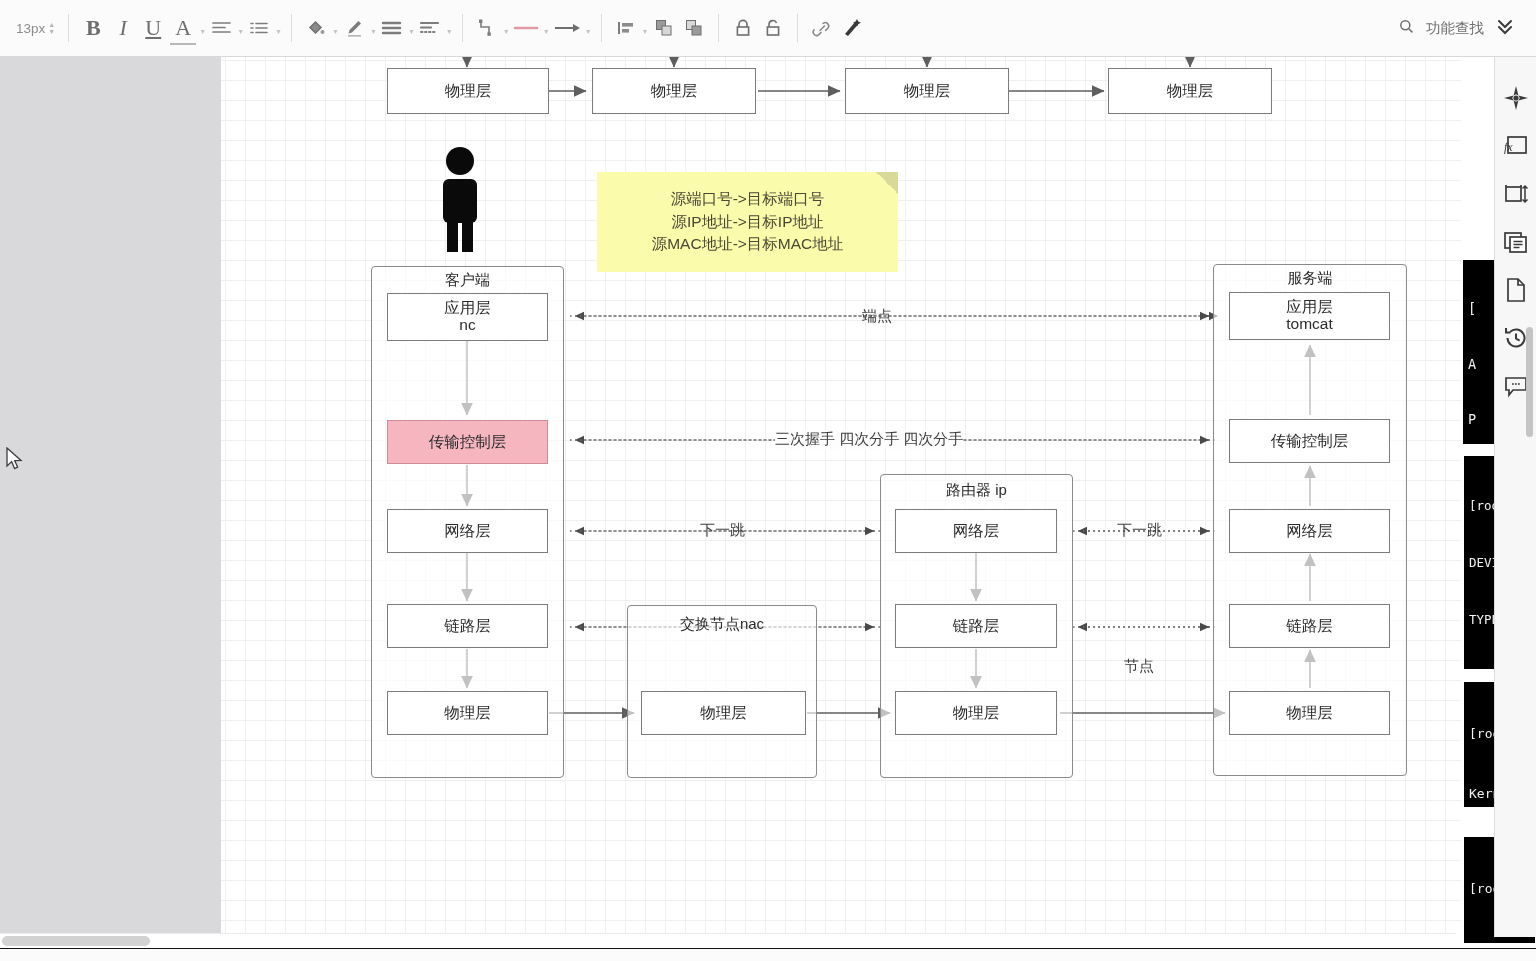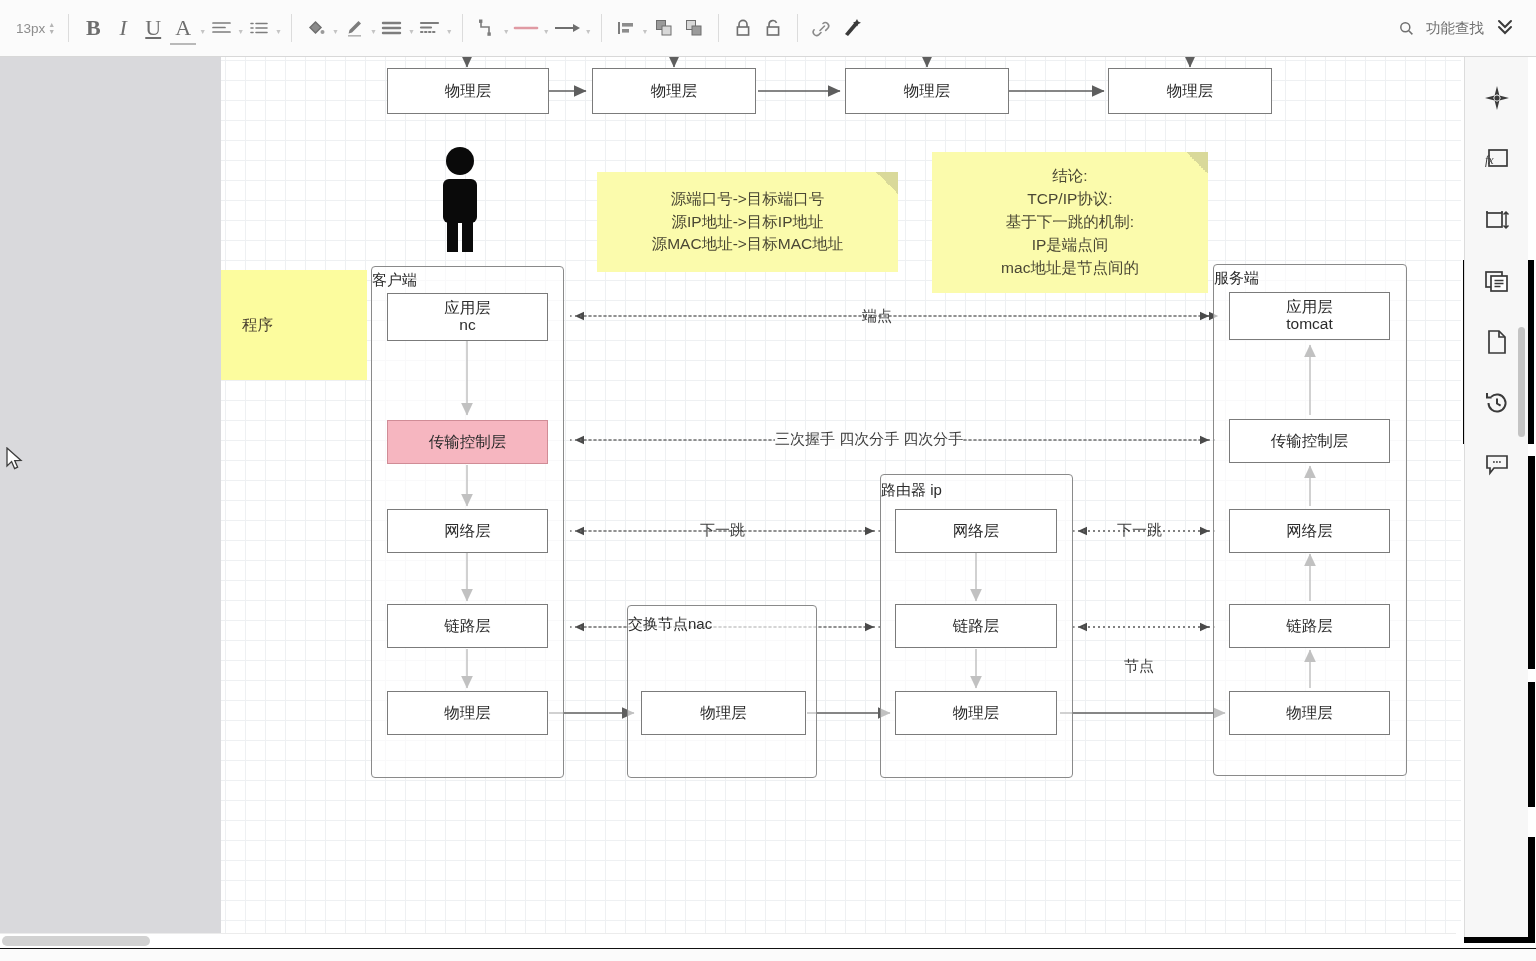--- a/index.html
+++ b/index.html
@@ -30,21 +30,21 @@
   #fontsize-box {
     display: flex; align-items: center; gap: 3px;
     color: #8d8d8d; font-size: 13.5px; margin-right: 4px; padding-left:4px;
   }
   .stepper { display:flex; flex-direction:column; font-size:7px; color:#b5b5b5; line-height:7px; }
   .tb-bold   { font-family:"Liberation Serif", serif; font-size:22px; font-weight:bold; color:#6e6e6e; }
   .tb-ital   { font-family:"Liberation Serif", serif; font-size:22px; font-style:italic; color:#6e6e6e; }
   .tb-under  { font-family:"Liberation Serif", serif; font-size:22px; color:#6e6e6e; text-decoration:underline; }
   .tb-fontcol{ font-family:"Liberation Serif", serif; font-size:22px; color:#6e6e6e; border-bottom:2px solid #b9b9b9; line-height:21px;}
   #search-box {
-    margin-left: auto; display:flex; align-items:center; gap:12px;
+    margin-left: auto; display:flex; gap:12px;
     color:#6f6f6f; font-size:14.5px; padding-right: 10px;
   }
   #toolbar-expand { color:#555; font-size:19px; padding-right: 8px; }
 
   
   #outer-left {
     position:absolute; left:0; top:57px; width:221px; height:880px;
     background:#d9d9dc;
   }
   
@@ -74,21 +74,21 @@
     white-space:pre-line;
   }
   .container {
     position:absolute;
     border:1.4px solid #8a8a8a;
     background:rgba(255,255,255,0.62);
     border-radius:4px;
   }
   .container-title {
     position:absolute; top:4px; left:0; width:100%;
-    text-align:left; font-size:15px; color:#2b2b2b;
+    text-align:center; font-size:15px; color:#2b2b2b;
   }
   .pinkbox { background:#f6b6c0; border-color:#d08c96; }
 
   .note {
     position:absolute;
     background:#fbfbac;
     color:#4a4734;
     font-size:15.5px;
     line-height:1.48;
     text-align:center;
@@ -129,24 +129,24 @@
     line-height:1.33;
     padding:2px 0 2px 5px;
     overflow:hidden;
     white-space:pre;
     border:1px solid #ffffff;
   }
   .term.sel { border:2px solid #ffffff; }
 
   
   #right-rail {
-    position:absolute; right:8px; top:57px; width:64px; height:880px;
+    position:absolute; right:0; top:57px; width:42px; height:880px;
     background:#f7f7f7; border-left:1px solid #dcdcdc;
     display:flex; flex-direction:column; align-items:center;
-    padding-top:26px; gap:31px;
+    padding-top:26px; gap:18px;
     z-index:5;
   }
   #right-rail .r-btn { color:#4a4a4a; display:flex; align-items:center; justify-content:center; width:30px; height:30px; }
   #rail-scroll {
     position:absolute; right:3px; top:270px; width:7px; height:110px;
     background:#c4c4c4; border-radius:4px;
   }
 
   
   #hscroll-track {
@@ -450,30 +450,21 @@
     </svg>
   </div>
 
   <div class="note" style="left:597px; top:172px; width:301px; height:100px;">
     <span class="fold"></span>
     <span>源端口号-&gt;目标端口号
 源IP地址-&gt;目标IP地址
 源MAC地址-&gt;目标MAC地址</span>
   </div>
 
-  <div class="note" style="left:932px; top:152px; width:276px; height:141px;">
-    <span class="fold"></span>
-    <span>结论:
-TCP/IP协议:
-基于下一跳的机制:
-IP是端点间
-mac地址是节点间的</span>
-  </div>
-
-  <div class="block block-yellow" style="left:148px; top:270px; width:219px; height:110px;">程序</div>
+
 
   <div class="container" style="left:371px; top:266px; width:193px; height:512px;">
     <div class="container-title">客户端</div>
   </div>
   <div class="node" style="left:387px; top:293px; width:161px; height:48px;">应用层
 nc</div>
   <div class="node pinkbox" style="left:387px; top:420px; width:161px; height:44px;">传输控制层</div>
   <div class="node" style="left:387px; top:509px; width:161px; height:44px;">网络层</div>
   <div class="node" style="left:387px; top:604px; width:161px; height:44px;">链路层</div>
   <div class="node" style="left:387px; top:691px; width:161px; height:44px;">物理层</div>

